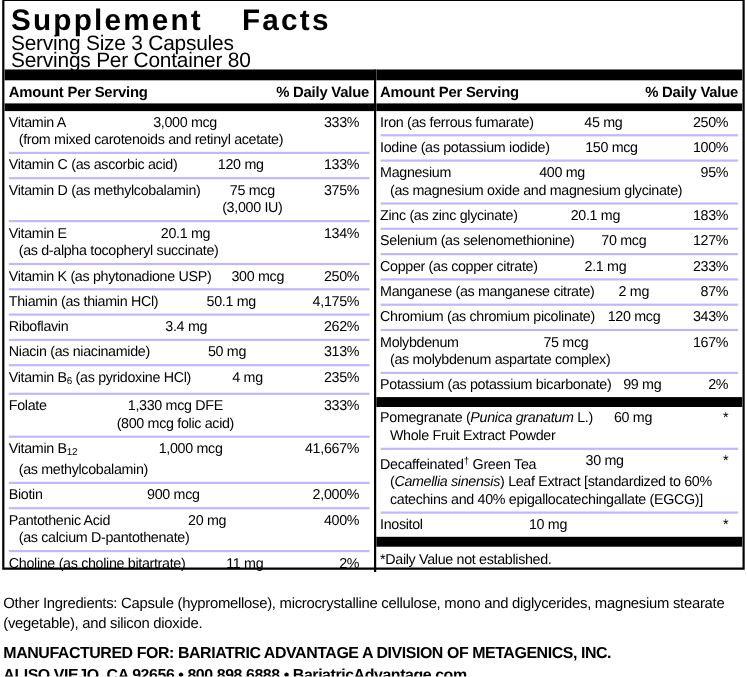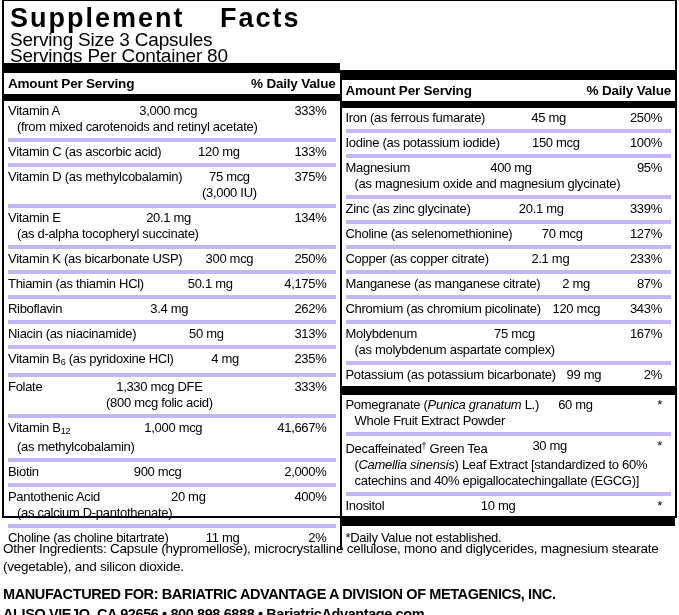--- a/index.html
+++ b/index.html
@@ -20,35 +20,35 @@
     display:flex;
     flex-direction:column;
   }
   .facts-header { padding:3px 6px 0 6px; height:63px; box-sizing:border-box; }
   .title {
     font-size:27px; font-weight:bold; line-height:28px;
     letter-spacing:2px; word-spacing:26px; white-space:nowrap;
   }
   .serving-line { font-size:19px; line-height:15.5px; letter-spacing:-0.2px; }
 
-  .columns { flex:1; display:flex; align-items:flex-end;border-radius:32px; }
+  .columns { flex:1; display:flex; align-items:flex-start;border-radius:32px; }
   .col { width:50%; box-sizing:border-box; padding:0 4px; overflow:hidden; }
   .col-right { border-left:2px solid #000; }
 
   .bar { background:#000; margin:0 -4px; }
   .bar-top { height:10px; }
   .bar-mid { height:7px; }
   .bar-sep { height:9px; }
 
   .col-head {
     display:flex; justify-content:space-between; align-items:baseline;
     font-weight:bold; font-size:13.5px; line-height:21px; letter-spacing:-0.2px;
   }
 
-  .row { border-bottom:4px solid #c4b5fd; padding:2px 0 3px 0; }
+  .row { border-bottom:2px solid #c4b5fd; padding:2px 0 3px 0; }
   .rows .row:last-child { border-bottom:none; }
   .row-line { display:flex; align-items:flex-start; }
   .r-name, .r-amount, .r-dv, .r-sub, .footnote {
     font-size:13px; line-height:16px; letter-spacing:-0.3px;
   }
   .r-name { flex:0 0 auto; white-space:nowrap; }
   .r-amount { flex:1 1 auto; text-align:center; white-space:nowrap; padding:0 2px; }
   .r-dv { flex:0 0 50px; text-align:right; padding-right:9px; white-space:nowrap; }
   .r-sub { padding-left:9px; }
   sub { font-size:9px; vertical-align:-2px; }
@@ -114,21 +114,21 @@
             <div class="row">
               <div class="row-line">
                 <span class="r-name">Vitamin E</span>
                 <span class="r-amount">20.1 mg</span>
                 <span class="r-dv">134%</span>
               </div>
               <div class="r-sub">(as d-alpha tocopheryl succinate)</div>
             </div>
             <div class="row">
               <div class="row-line">
-                <span class="r-name">Vitamin K (as bicarbonate USP)</span>
+                <span class="r-name">Vitamin K (as phytonadione USP)</span>
                 <span class="r-amount">300 mcg</span>
                 <span class="r-dv">250%</span>
               </div>
             </div>
             <div class="row">
               <div class="row-line">
                 <span class="r-name">Thiamin (as thiamin HCl)</span>
                 <span class="r-amount">50.1 mg</span>
                 <span class="r-dv">4,175%</span>
               </div>
@@ -221,26 +221,26 @@
                 <span class="r-name">Magnesium</span>
                 <span class="r-amount">400 mg</span>
                 <span class="r-dv">95%</span>
               </div>
               <div class="r-sub">(as magnesium oxide and magnesium glycinate)</div>
             </div>
             <div class="row">
               <div class="row-line">
                 <span class="r-name">Zinc (as zinc glycinate)</span>
                 <span class="r-amount">20.1 mg</span>
-                <span class="r-dv">339%</span>
-              </div>
-            </div>
-            <div class="row">
-              <div class="row-line">
-                <span class="r-name">Choline (as selenomethionine)</span>
+                <span class="r-dv">183%</span>
+              </div>
+            </div>
+            <div class="row">
+              <div class="row-line">
+                <span class="r-name">Selenium (as selenomethionine)</span>
                 <span class="r-amount">70 mcg</span>
                 <span class="r-dv">127%</span>
               </div>
             </div>
             <div class="row">
               <div class="row-line">
                 <span class="r-name">Copper (as copper citrate)</span>
                 <span class="r-amount">2.1 mg</span>
                 <span class="r-dv">233%</span>
               </div>

